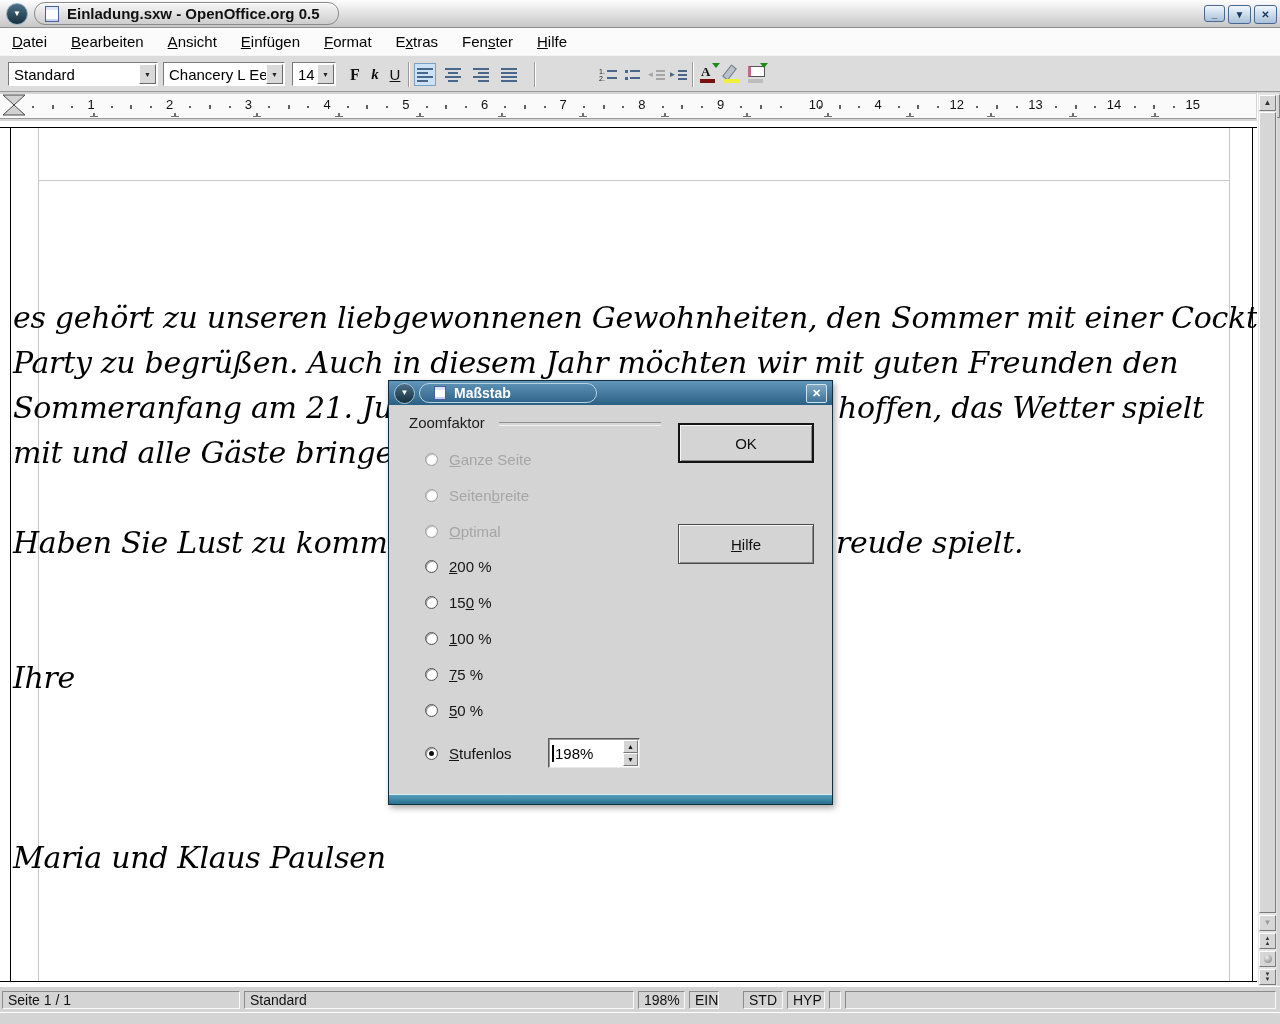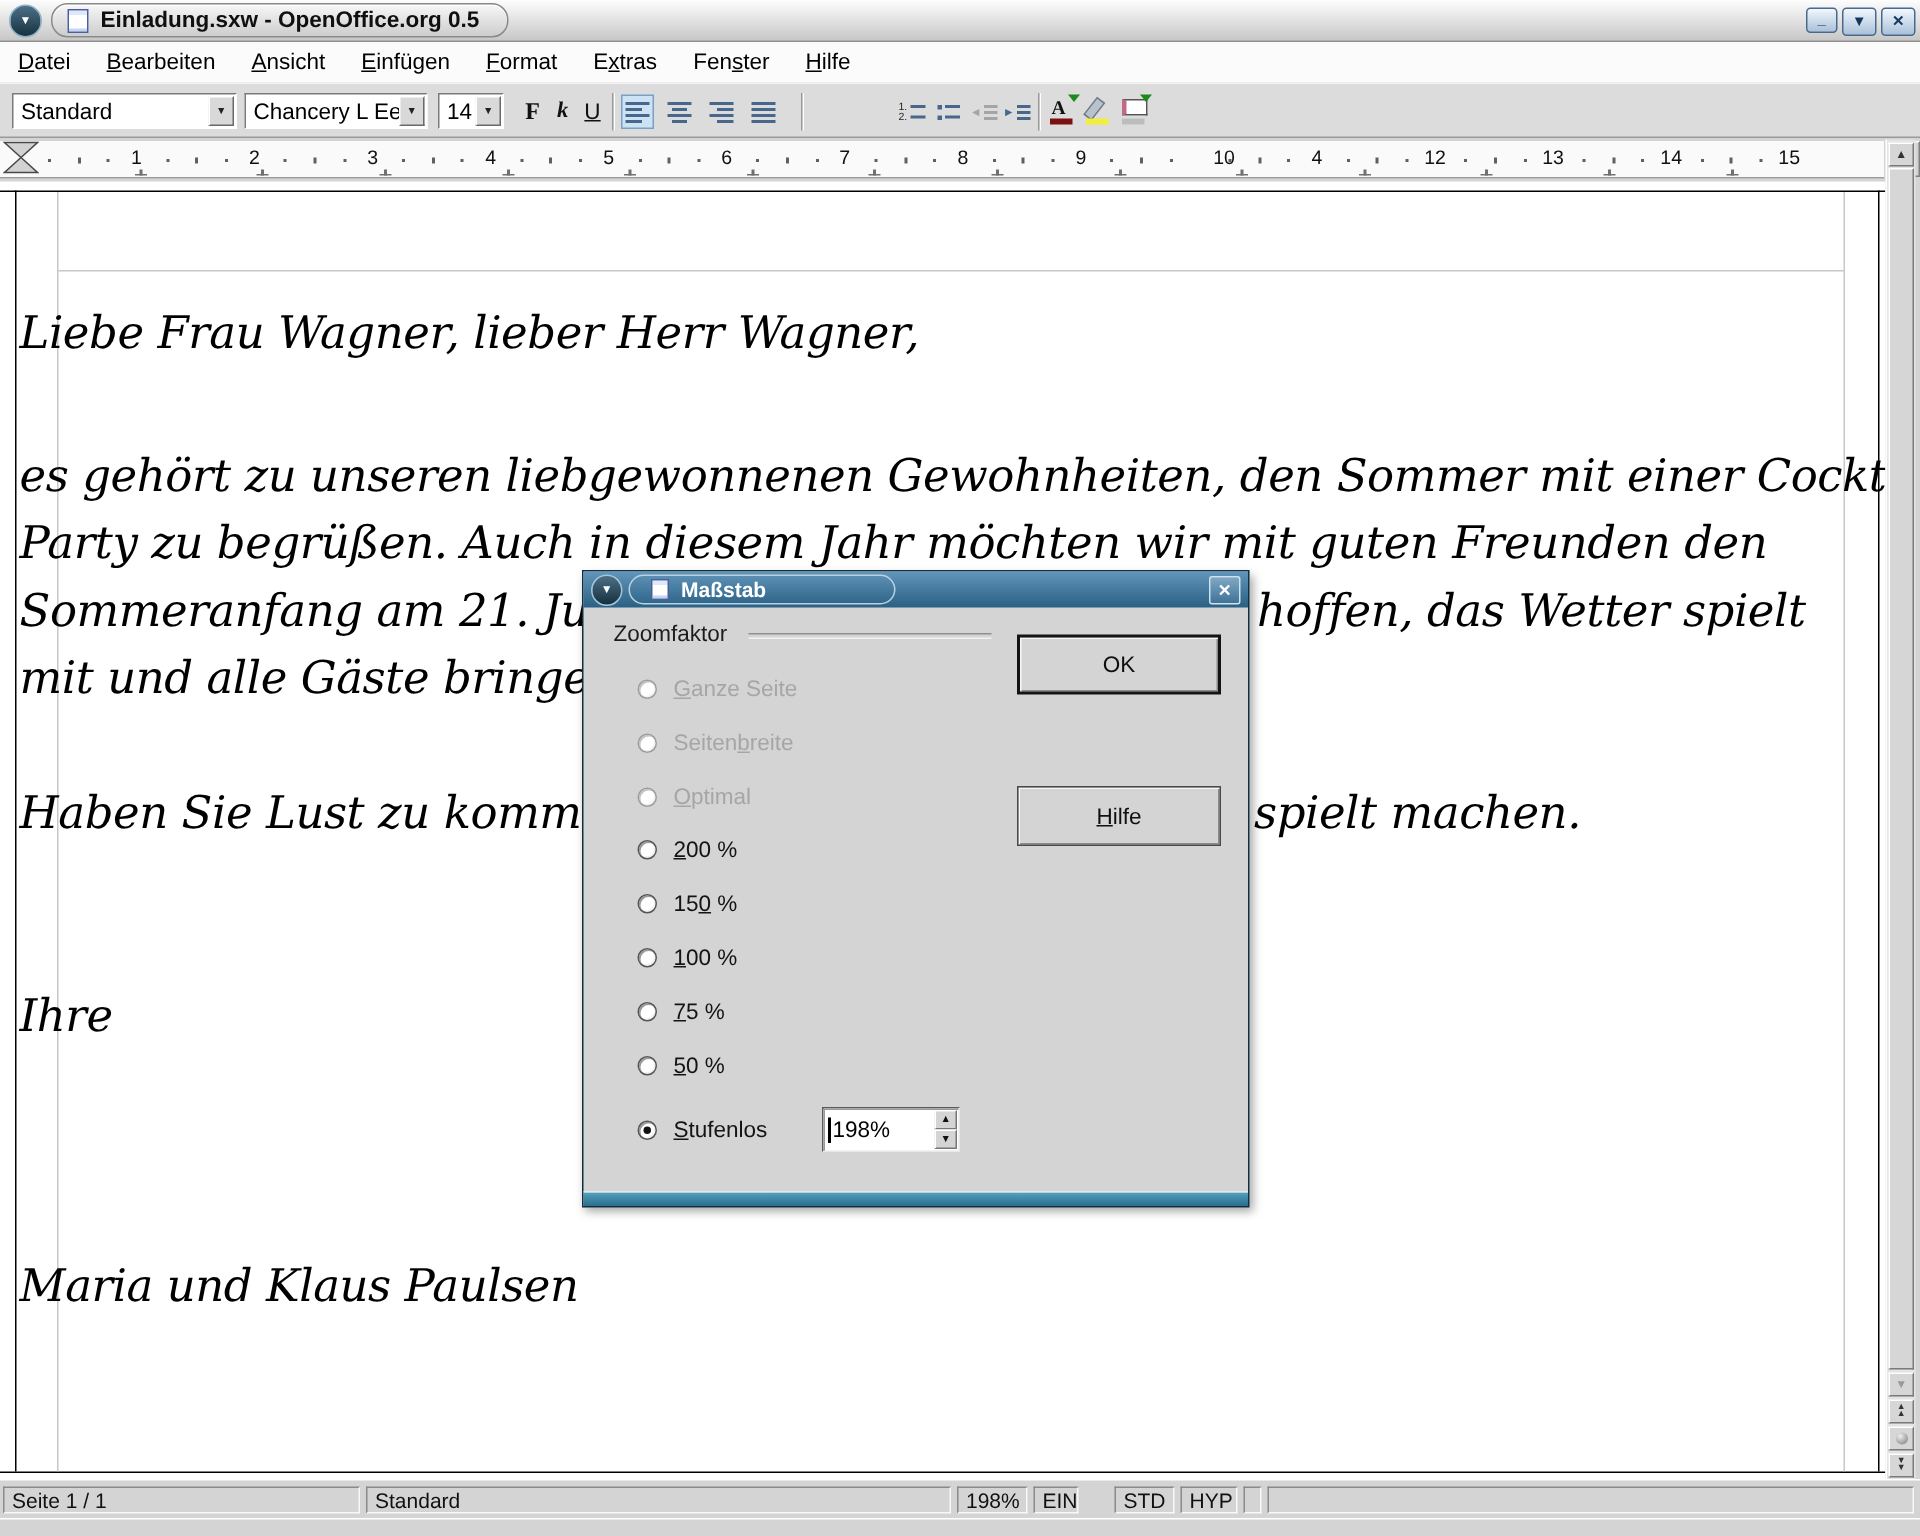--- a/index.html
+++ b/index.html
@@ -390,28 +390,27 @@
 
   <div id="docarea">
     <div class="pline" style="left:0;top:6px;width:1257px;height:1px"></div>
     <div class="pline" style="left:10px;top:6px;width:1px;height:854px"></div>
     <div class="pline" style="left:1252px;top:6px;width:1px;height:854px"></div>
     <div class="pline" style="left:0;top:860px;width:1257px;height:1px"></div>
     <div class="guide" style="left:38px;top:7px;width:1px;height:853px"></div>
     <div class="guide" style="left:1229px;top:7px;width:1px;height:853px"></div>
     <div class="guide" style="left:38px;top:59px;width:1192px;height:1px"></div>
 
-    <div class="dtext" style="top:79px">Liebe Frau Wagner, lieber Herr Wagner,</div>
     <div class="dtext" style="top:174px">es gehört zu unseren liebgewonnenen Gewohnheiten, den Sommer mit einer Cocktail-</div>
     <div class="dtext" style="top:219px">Party zu begrüßen. Auch in diesem Jahr möchten wir mit guten Freunden den</div>
     <div class="dtext" style="top:264px">Sommeranfang am 21. Jun</div>
     <div class="dtext frag-right" style="top:264px;left:838px">hoffen, das Wetter spielt</div>
     <div class="dtext" style="top:309px">mit und alle Gäste bringen</div>
     <div class="dtext" style="top:399px">Haben Sie Lust zu komme</div>
-    <div class="dtext frag-right" style="top:399px;left:836px">spielt machen.</div>
+    <div class="dtext frag-right" style="top:399px;left:836px">reude spielt.</div>
     <div class="dtext" style="top:534px">Ihre</div>
     <div class="dtext" style="top:714px">Maria und Klaus Paulsen</div>
   </div>
 
   <div id="vscroll">
     <div class="sbtn" id="sb-up">▲</div>
     <div class="sbtn" id="sb-thumb"></div>
     <div class="sbtn" id="sb-down">▼</div>
     <div class="sbtn" id="sb-prev">
         <span class="dbl">▲<br>▲</span>

